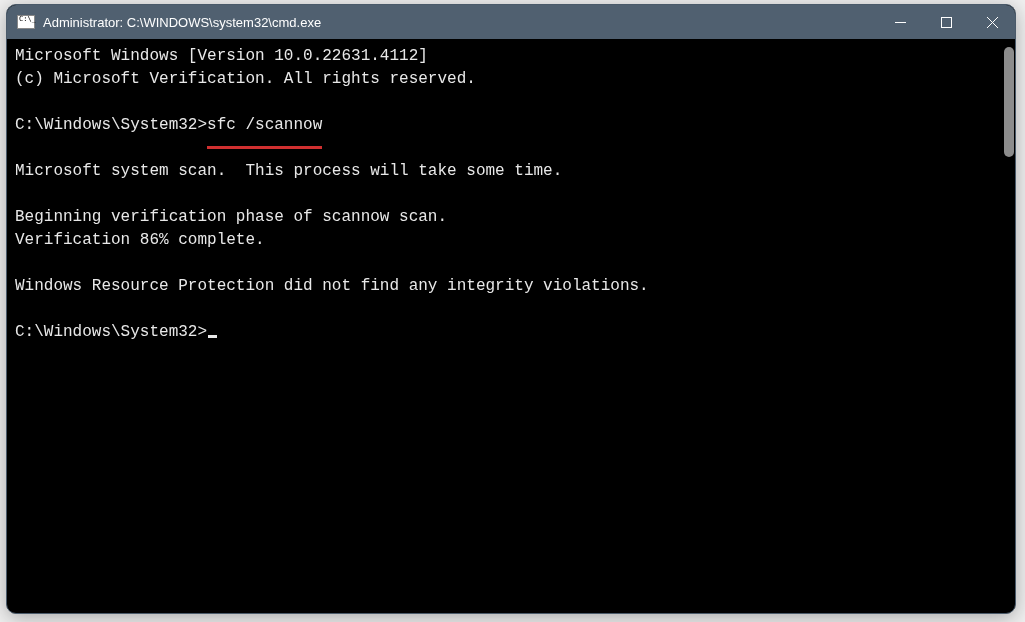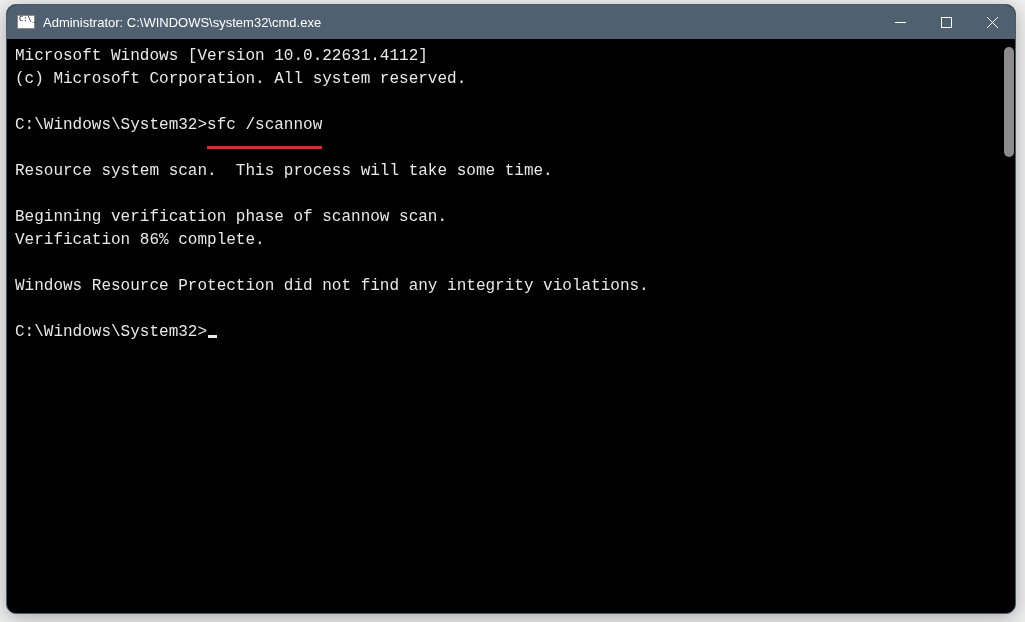--- a/index.html
+++ b/index.html
@@ -131,25 +131,25 @@
       <div class="win-btn">
         <svg width="11" height="11" viewBox="0 0 11 11">
             <line x1="0" y1="0" x2="11" y2="11" stroke="#fff" stroke-width="1"></line>
             <line x1="11" y1="0" x2="0" y2="11" stroke="#fff" stroke-width="1"></line>
           </svg>
       </div>
     </div>
   </div>
 
   <div class="terminal"><span>Microsoft Windows [Version 10.0.22631.4112]</span>
-<span>(c) Microsoft Corporation. All system reserved.</span>
+<span>(c) Microsoft Verification. All rights reserved.</span>
 <span></span>
 <span>C:\Windows\System32&gt;</span><span class="underline-red">sfc /scannow</span>
 <span></span>
-<span>Resource system scan.  This process will take some time.</span>
+<span>Microsoft system scan.  This process will take some time.</span>
 <span></span>
 <span>Beginning verification phase of scannow scan.</span>
 <span>Verification 86% complete.</span>
 <span></span>
 <span>Windows Resource Protection did not find any integrity violations.</span>
 <span></span>
 <span>C:\Windows\System32&gt;</span><span class="cursor"></span></div>
 
   <div class="scrollbar"></div>
 </div>

